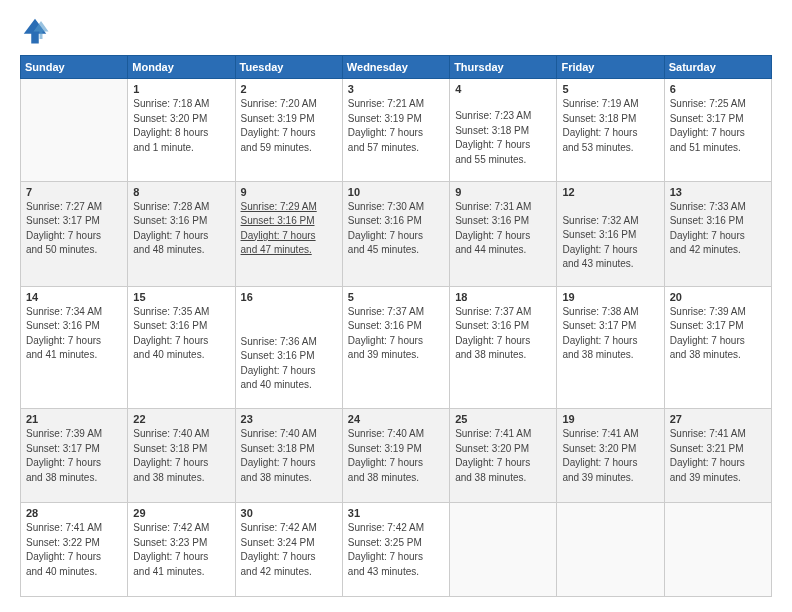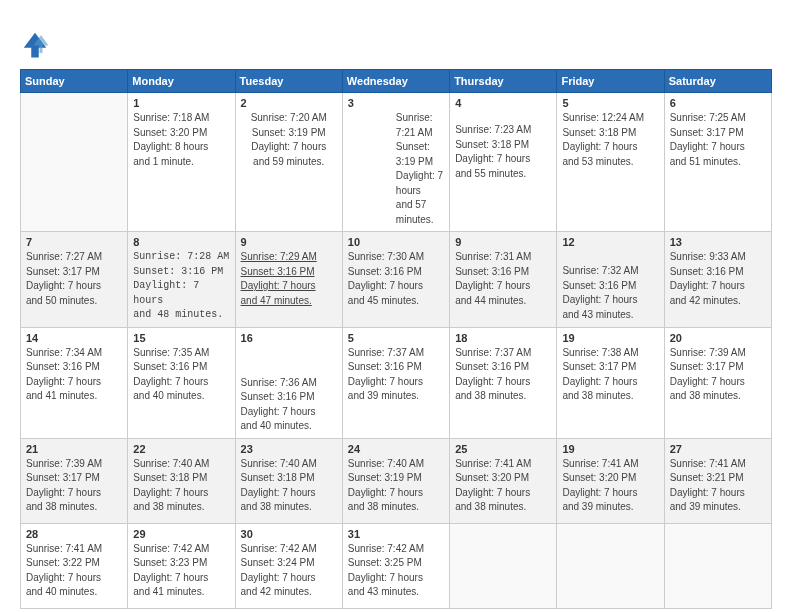--- a/index.html
+++ b/index.html
@@ -6,21 +6,21 @@
     body {
       width: 792px;
       height: 612px;
       font-family: Arial, sans-serif;
       background: #fff;
       overflow: hidden;
     }
     .page {
       width: 792px;
       height: 612px;
-      padding: 29px 20px;
+      padding: 15px 20px;
       display: flex;
       flex-direction: column;
     }
     .header {
       display: flex;
       justify-content: space-between;
       align-items: flex-start;
       margin-bottom: 10px;
     }
     .logo {
@@ -135,42 +135,42 @@
           <td class="empty"></td>
           <td>
             <span class="day-num">1</span>
             <div class="day-info" style="white-space: pre-line;">Sunrise: 7:18 AM
 Sunset: 3:20 PM
 Daylight: 8 hours
 and 1 minute.</div>
           </td>
           <td>
             <span class="day-num">2</span>
-            <div class="day-info" style="white-space: pre-line; text-align: center;">Sunrise: 7:20 AM
+            <div class="day-info" style="white-space: pre-line;">Sunrise: 7:20 AM
 Sunset: 3:19 PM
 Daylight: 7 hours
 and 59 minutes.</div>
           </td>
           <td>
             <span class="day-num">3</span>
-            <div class="day-info" style="white-space: pre-line; margin-left: 48px;">Sunrise: 7:21 AM
+            <div class="day-info" style="white-space: pre-line;">Sunrise: 7:21 AM
 Sunset: 3:19 PM
 Daylight: 7 hours
 and 57 minutes.</div>
           </td>
           <td>
             <span class="day-num">4</span>
             <div class="day-info" style="white-space: pre-line; margin-top: 14px;">Sunrise: 7:23 AM
 Sunset: 3:18 PM
 Daylight: 7 hours
 and 55 minutes.</div>
           </td>
           <td>
             <span class="day-num">5</span>
-            <div class="day-info" style="white-space: pre-line;">Sunrise: 12:24 AM
+            <div class="day-info" style="white-space: pre-line;">Sunrise: 7:19 AM
 Sunset: 3:18 PM
 Daylight: 7 hours
 and 53 minutes.</div>
           </td>
           <td>
             <span class="day-num">6</span>
             <div class="day-info" style="white-space: pre-line;">Sunrise: 7:25 AM
 Sunset: 3:17 PM
 Daylight: 7 hours
 and 51 minutes.</div>
@@ -179,21 +179,21 @@
         <tr class="row-shaded">
           <td>
             <span class="day-num">7</span>
             <div class="day-info" style="white-space: pre-line;">Sunrise: 7:27 AM
 Sunset: 3:17 PM
 Daylight: 7 hours
 and 50 minutes.</div>
           </td>
           <td>
             <span class="day-num">8</span>
-            <div class="day-info" style="white-space: pre-line; font-family: Liberation Mono, monospace;">Sunrise: 7:28 AM
+            <div class="day-info" style="white-space: pre-line;">Sunrise: 7:28 AM
 Sunset: 3:16 PM
 Daylight: 7 hours
 and 48 minutes.</div>
           </td>
           <td>
             <span class="day-num">9</span>
             <div class="day-info" style="white-space: pre-line; text-decoration: underline;">Sunrise: 7:29 AM
 Sunset: 3:16 PM
 Daylight: 7 hours
 and 47 minutes.</div>
@@ -214,21 +214,21 @@
           </td>
           <td>
             <span class="day-num">12</span>
             <div class="day-info" style="white-space: pre-line; margin-top: 16px;">Sunrise: 7:32 AM
 Sunset: 3:16 PM
 Daylight: 7 hours
 and 43 minutes.</div>
           </td>
           <td>
             <span class="day-num">13</span>
-            <div class="day-info" style="white-space: pre-line;">Sunrise: 9:33 AM
+            <div class="day-info" style="white-space: pre-line;">Sunrise: 7:33 AM
 Sunset: 3:16 PM
 Daylight: 7 hours
 and 42 minutes.</div>
           </td>
         </tr>
         <tr>
           <td>
             <span class="day-num">14</span>
             <div class="day-info" style="white-space: pre-line;">Sunrise: 7:34 AM
 Sunset: 3:16 PM

